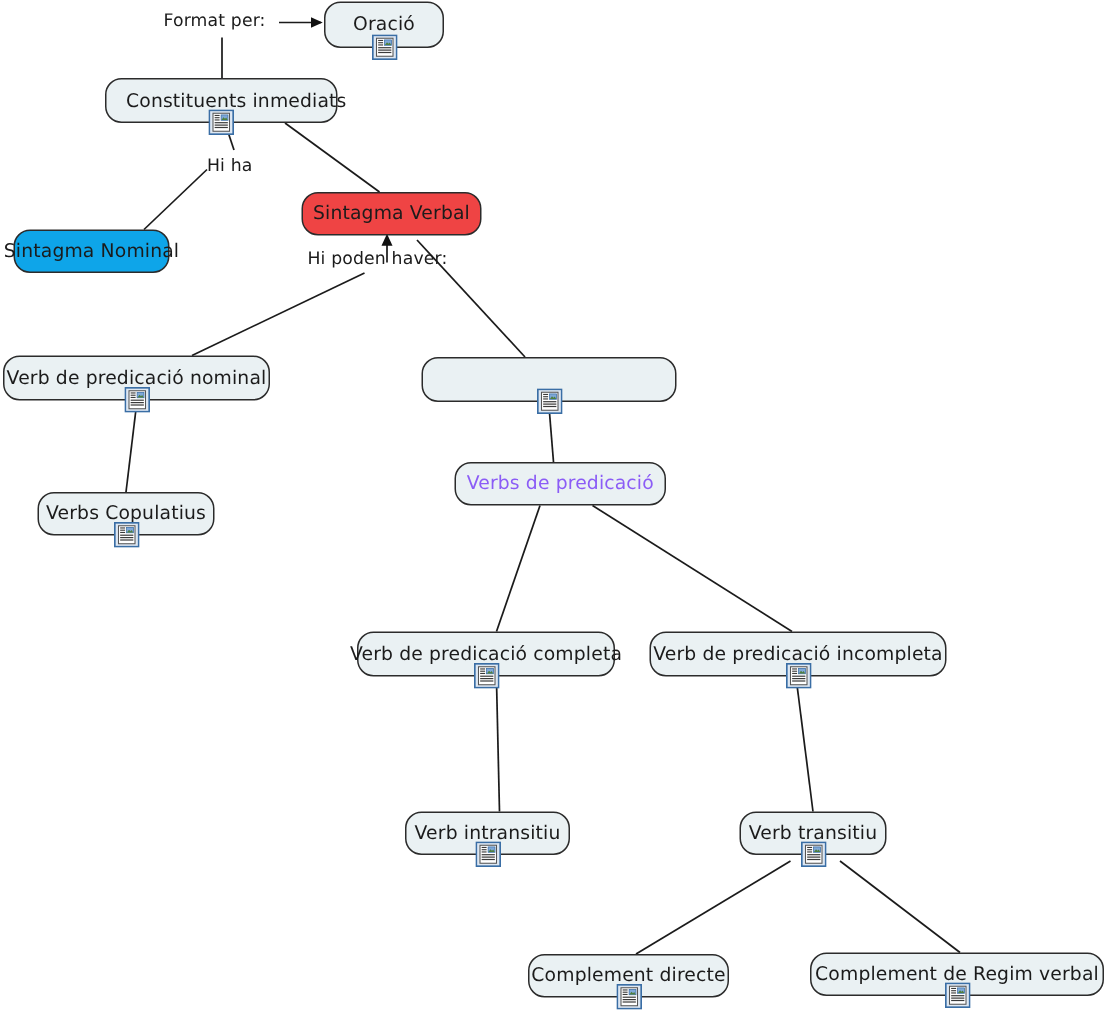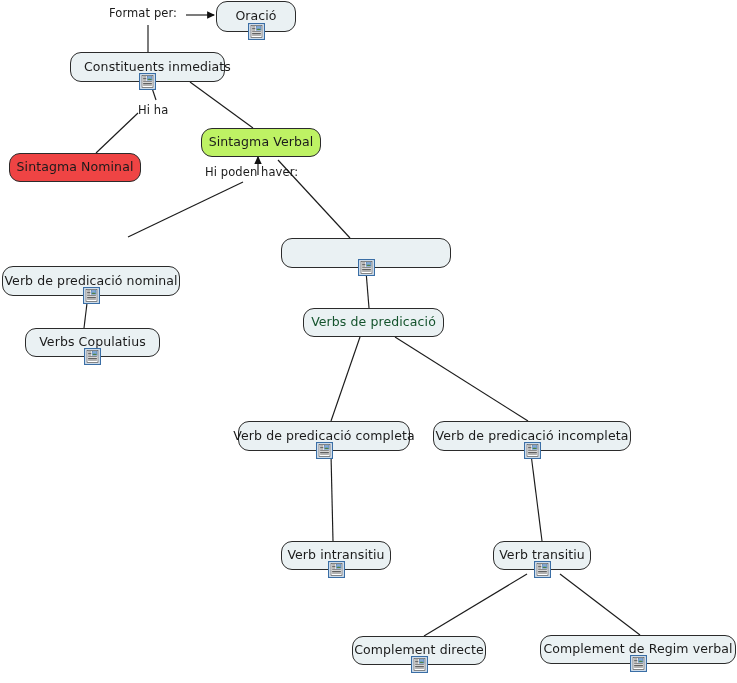--- a/index.html
+++ b/index.html
@@ -123,27 +123,27 @@
           <g fill="#3a3a3a">
             <rect x="4.1" y="3.6" width="3.3" height="0.75"></rect>
             <rect x="4.1" y="5.1" width="3.3" height="0.75"></rect>
             <rect x="4.1" y="6.6" width="3.3" height="0.75"></rect>
             <rect x="4.1" y="8.4" width="8.8" height="0.8"></rect>
             <rect x="4.1" y="10.0" width="8.8" height="0.8"></rect>
             <rect x="4.1" y="11.6" width="8.8" height="0.8"></rect>
           </g>
         </svg>
       </div>
-      <div class="node" style="left: 9px; top: 153px; width: 132px; height: 29px; background: #ef4444; border-color: rgb(43, 43, 43); color: rgb(27, 27, 27);">
+      <div class="node" style="left: 9px; top: 153px; width: 104px; height: 29px; background: #0ea5e9; border-color: rgb(43, 43, 43); color: rgb(27, 27, 27);">
         <span class="node-label">Sintagma Nominal</span>
       </div>
-      <div class="node" style="left: 201px; top: 128px; width: 120px; height: 29px; background: #bef264; border-color: rgb(43, 43, 43); color: rgb(27, 27, 27);">
+      <div class="node" style="left: 201px; top: 128px; width: 120px; height: 29px; background: #ef4444; border-color: rgb(43, 43, 43); color: rgb(27, 27, 27);">
         <span class="node-label">Sintagma Verbal</span>
       </div>
-      <div class="node" style="left: 2px; top: 237px; width: 178px; height: 30px; background: rgb(234, 241, 243); border-color: rgb(43, 43, 43); color: rgb(27, 27, 27); margin-top: 29px;">
+      <div class="node" style="left: 2px; top: 237px; width: 178px; height: 30px; background: rgb(234, 241, 243); border-color: rgb(43, 43, 43); color: rgb(27, 27, 27);">
         <span class="node-label">Verb de predicació nominal</span>
         <svg class="doc-icon" viewBox="0 0 17 17">
           <rect x="0.5" y="0.5" width="16" height="16" fill="#dde7f2" stroke="#3a6ea5" stroke-width="1.2"></rect>
           <rect x="3" y="2.5" width="11" height="12" fill="#ffffff" stroke="#555" stroke-width="0.7"></rect>
           <rect x="8.4" y="3.6" width="4.6" height="3.6" fill="#7fa8d8" stroke="#3a6ea5" stroke-width="0.5"></rect>
           <path d="M8.6 7.0 L10.0 5.2 L11.0 6.2 L11.8 5.4 L12.8 7.0 Z" fill="#4f7f3f"></path>
           <g fill="#3a3a3a">
             <rect x="4.1" y="3.6" width="3.3" height="0.75"></rect>
             <rect x="4.1" y="5.1" width="3.3" height="0.75"></rect>
             <rect x="4.1" y="6.6" width="3.3" height="0.75"></rect>
@@ -162,38 +162,38 @@
           <g fill="#3a3a3a">
             <rect x="4.1" y="3.6" width="3.3" height="0.75"></rect>
             <rect x="4.1" y="5.1" width="3.3" height="0.75"></rect>
             <rect x="4.1" y="6.6" width="3.3" height="0.75"></rect>
             <rect x="4.1" y="8.4" width="8.8" height="0.8"></rect>
             <rect x="4.1" y="10.0" width="8.8" height="0.8"></rect>
             <rect x="4.1" y="11.6" width="8.8" height="0.8"></rect>
           </g>
         </svg>
       </div>
-      <div class="node" style="left: 25px; top: 328px; width: 135px; height: 29px; background: rgb(234, 241, 243); border-color: rgb(43, 43, 43); color: rgb(27, 27, 27);">
+      <div class="node" style="left: 25px; top: 328px; width: 118px; height: 29px; background: rgb(234, 241, 243); border-color: rgb(43, 43, 43); color: rgb(27, 27, 27);">
         <span class="node-label">Verbs Copulatius</span>
         <svg class="doc-icon" viewBox="0 0 17 17">
           <rect x="0.5" y="0.5" width="16" height="16" fill="#dde7f2" stroke="#3a6ea5" stroke-width="1.2"></rect>
           <rect x="3" y="2.5" width="11" height="12" fill="#ffffff" stroke="#555" stroke-width="0.7"></rect>
           <rect x="8.4" y="3.6" width="4.6" height="3.6" fill="#7fa8d8" stroke="#3a6ea5" stroke-width="0.5"></rect>
           <path d="M8.6 7.0 L10.0 5.2 L11.0 6.2 L11.8 5.4 L12.8 7.0 Z" fill="#4f7f3f"></path>
           <g fill="#3a3a3a">
             <rect x="4.1" y="3.6" width="3.3" height="0.75"></rect>
             <rect x="4.1" y="5.1" width="3.3" height="0.75"></rect>
             <rect x="4.1" y="6.6" width="3.3" height="0.75"></rect>
             <rect x="4.1" y="8.4" width="8.8" height="0.8"></rect>
             <rect x="4.1" y="10.0" width="8.8" height="0.8"></rect>
             <rect x="4.1" y="11.6" width="8.8" height="0.8"></rect>
           </g>
         </svg>
       </div>
-      <div class="node" style="left: 303px; top: 308px; width: 141px; height: 29px; background: rgb(234, 241, 243); border-color: rgb(43, 43, 43); color: #14532d;">
+      <div class="node" style="left: 303px; top: 308px; width: 141px; height: 29px; background: rgb(234, 241, 243); border-color: rgb(43, 43, 43); color: #8b5cf6;">
         <span class="node-label">Verbs de predicació</span>
       </div>
       <div class="node" style="left: 238px; top: 421px; width: 172px; height: 30px; background: rgb(234, 241, 243); border-color: rgb(43, 43, 43); color: rgb(27, 27, 27);">
         <span class="node-label">Verb de predicació completa</span>
         <svg class="doc-icon" viewBox="0 0 17 17">
           <rect x="0.5" y="0.5" width="16" height="16" fill="#dde7f2" stroke="#3a6ea5" stroke-width="1.2"></rect>
           <rect x="3" y="2.5" width="11" height="12" fill="#ffffff" stroke="#555" stroke-width="0.7"></rect>
           <rect x="8.4" y="3.6" width="4.6" height="3.6" fill="#7fa8d8" stroke="#3a6ea5" stroke-width="0.5"></rect>
           <path d="M8.6 7.0 L10.0 5.2 L11.0 6.2 L11.8 5.4 L12.8 7.0 Z" fill="#4f7f3f"></path>
           <g fill="#3a3a3a">
@@ -216,21 +216,21 @@
           <g fill="#3a3a3a">
             <rect x="4.1" y="3.6" width="3.3" height="0.75"></rect>
             <rect x="4.1" y="5.1" width="3.3" height="0.75"></rect>
             <rect x="4.1" y="6.6" width="3.3" height="0.75"></rect>
             <rect x="4.1" y="8.4" width="8.8" height="0.8"></rect>
             <rect x="4.1" y="10.0" width="8.8" height="0.8"></rect>
             <rect x="4.1" y="11.6" width="8.8" height="0.8"></rect>
           </g>
         </svg>
       </div>
-      <div class="node" style="left: 281px; top: 541px; width: 110px; height: 29px; background: rgb(234, 241, 243); border-color: rgb(43, 43, 43); color: rgb(27, 27, 27);">
+      <div class="node" style="left: 270px; top: 541px; width: 110px; height: 29px; background: rgb(234, 241, 243); border-color: rgb(43, 43, 43); color: rgb(27, 27, 27);">
         <span class="node-label">Verb intransitiu</span>
         <svg class="doc-icon" viewBox="0 0 17 17">
           <rect x="0.5" y="0.5" width="16" height="16" fill="#dde7f2" stroke="#3a6ea5" stroke-width="1.2"></rect>
           <rect x="3" y="2.5" width="11" height="12" fill="#ffffff" stroke="#555" stroke-width="0.7"></rect>
           <rect x="8.4" y="3.6" width="4.6" height="3.6" fill="#7fa8d8" stroke="#3a6ea5" stroke-width="0.5"></rect>
           <path d="M8.6 7.0 L10.0 5.2 L11.0 6.2 L11.8 5.4 L12.8 7.0 Z" fill="#4f7f3f"></path>
           <g fill="#3a3a3a">
             <rect x="4.1" y="3.6" width="3.3" height="0.75"></rect>
             <rect x="4.1" y="5.1" width="3.3" height="0.75"></rect>
             <rect x="4.1" y="6.6" width="3.3" height="0.75"></rect>

